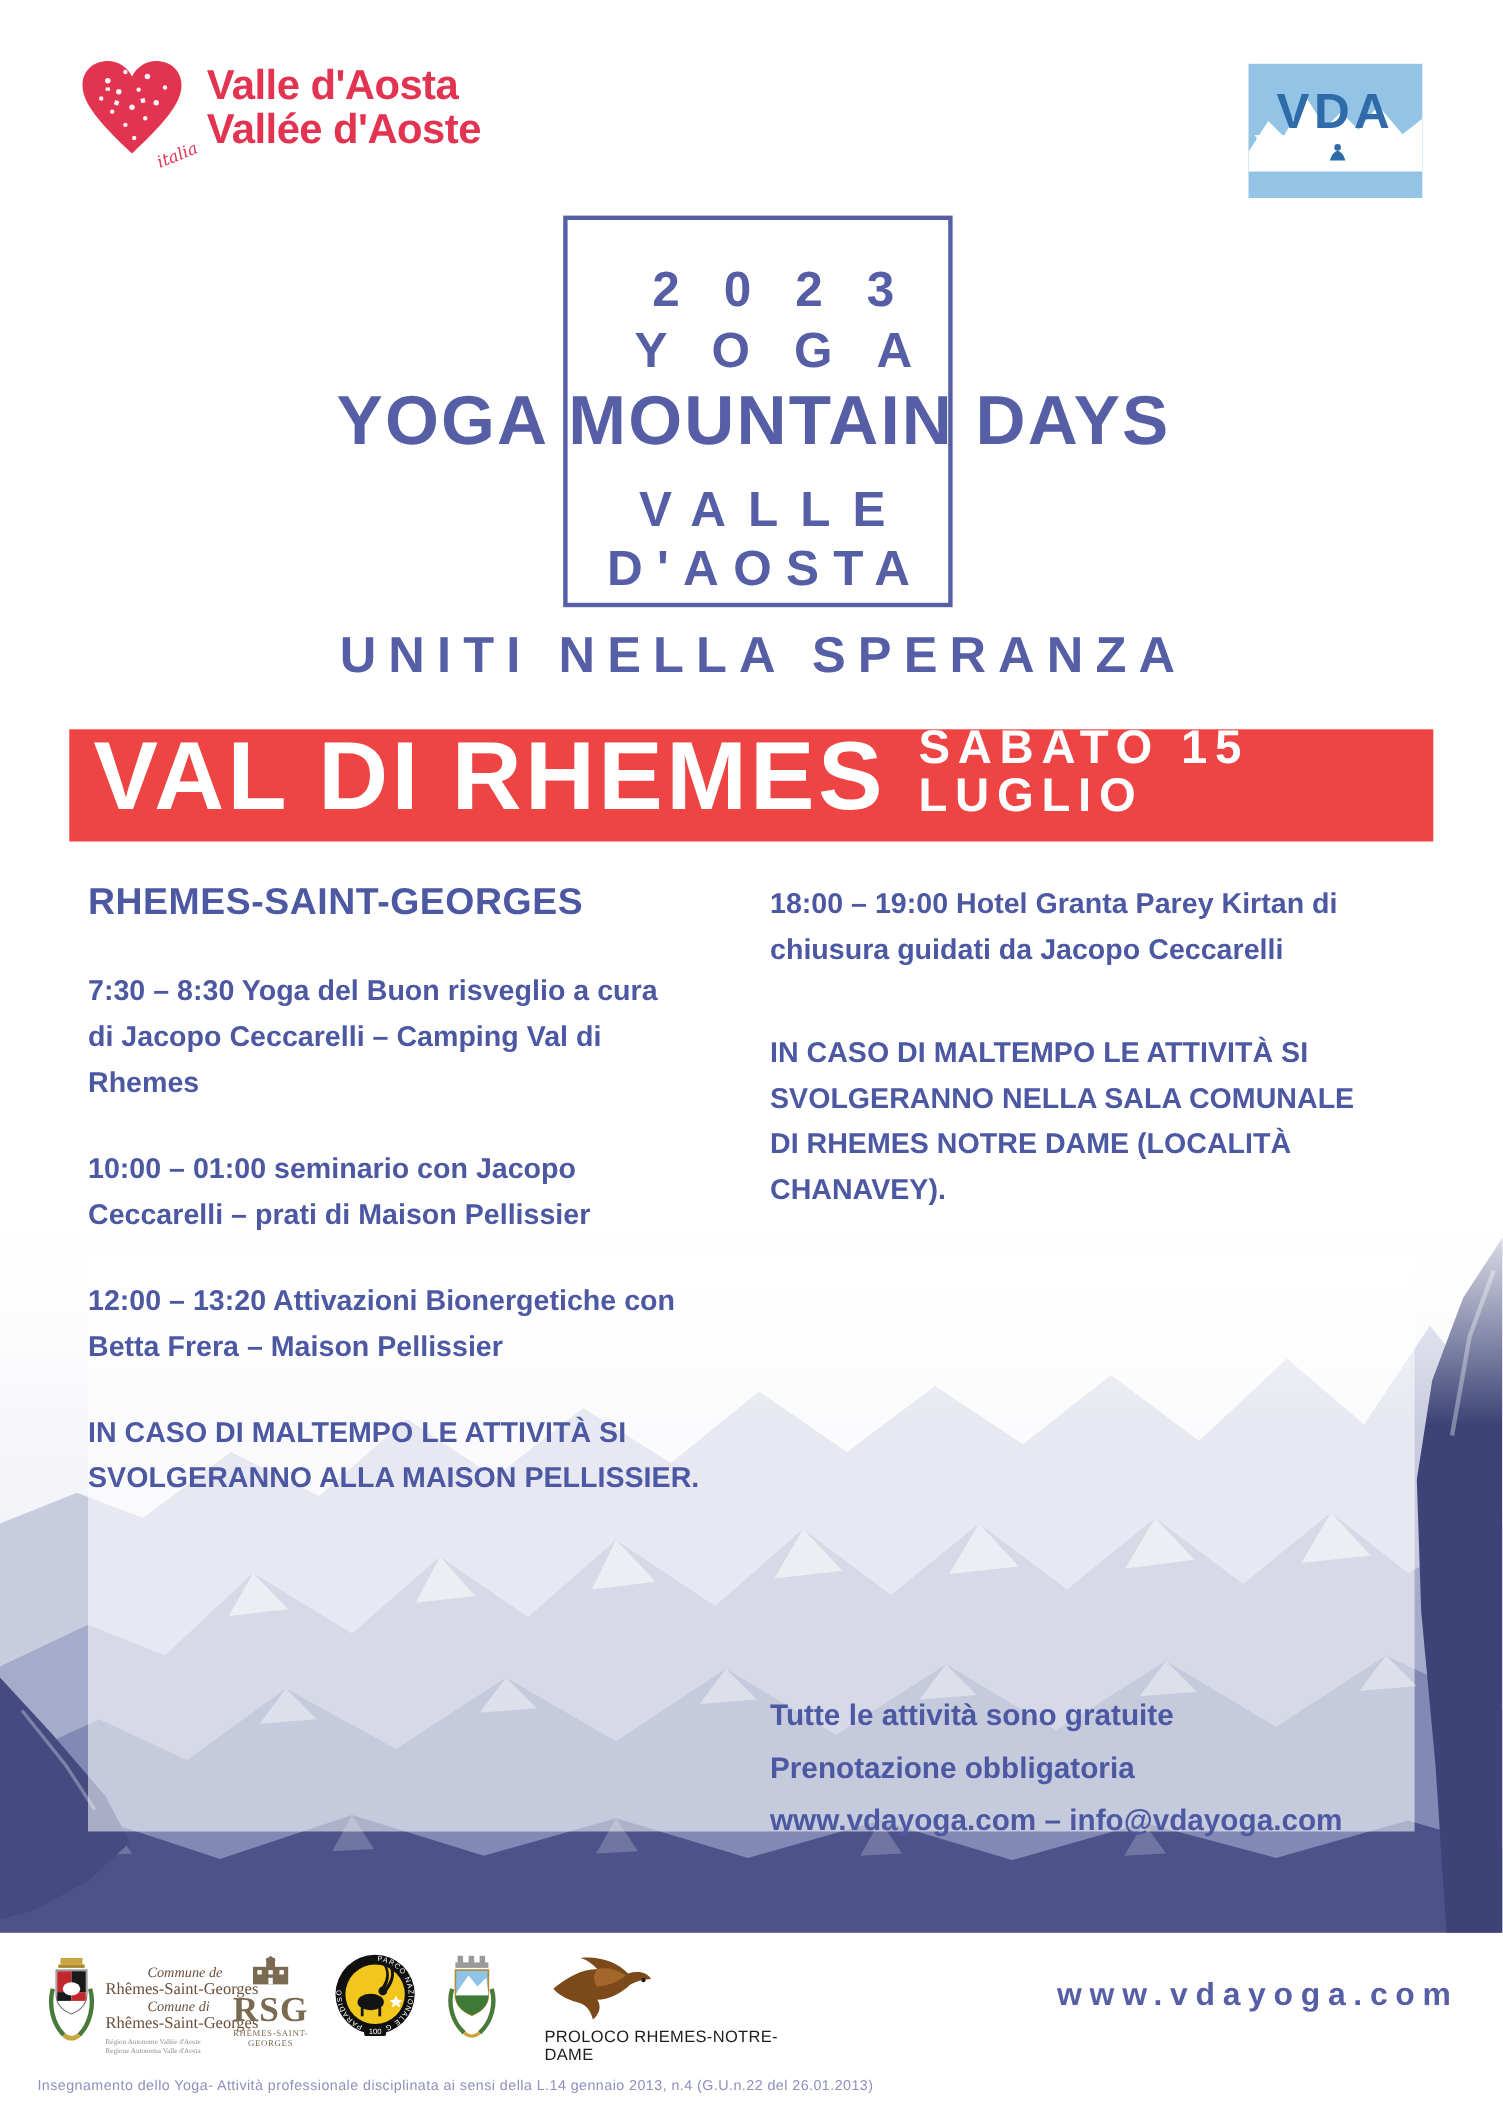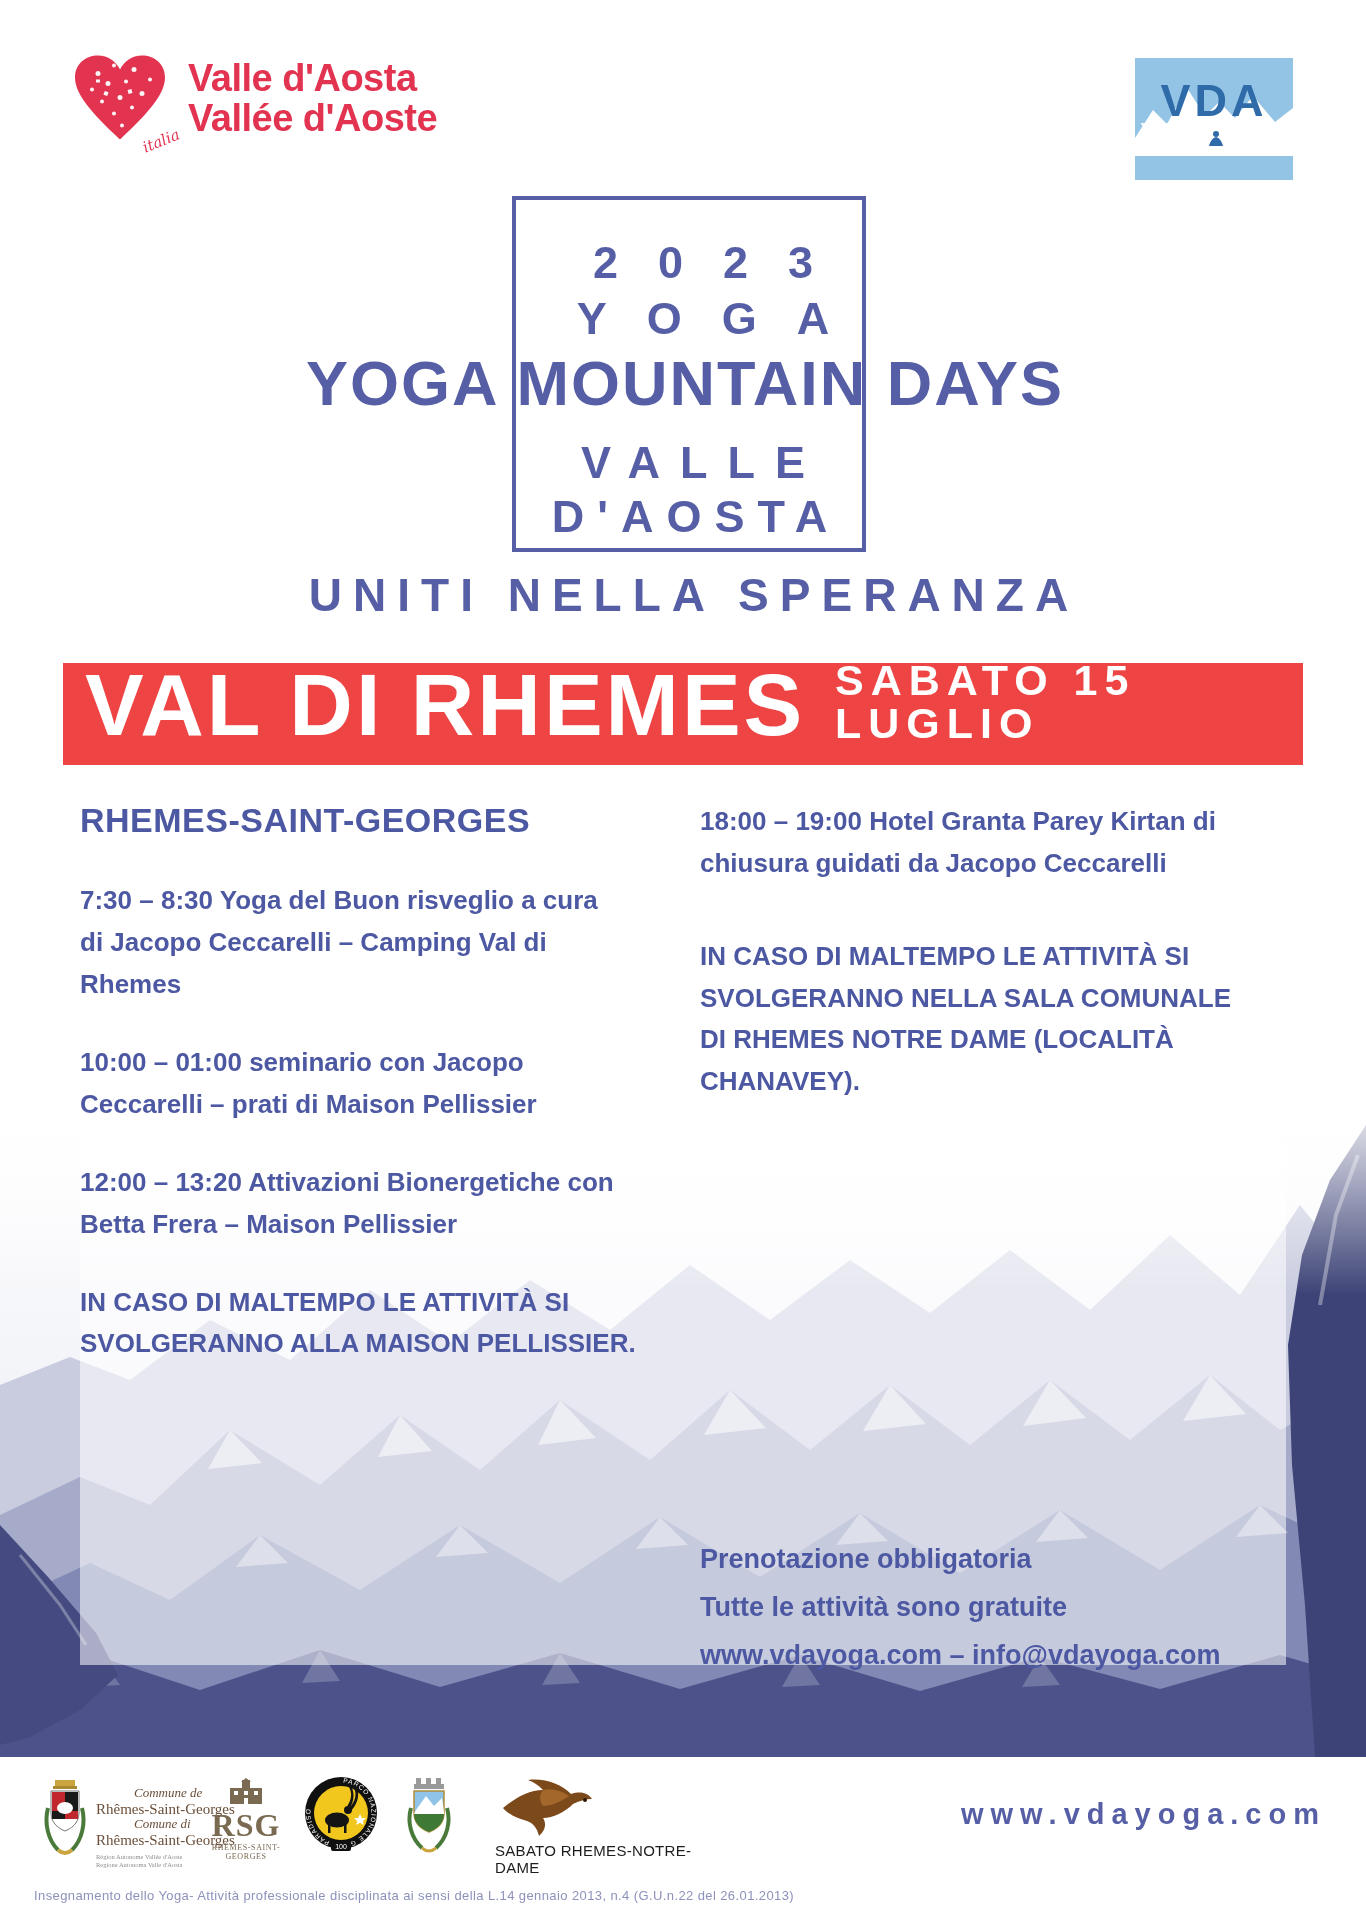--- a/index.html
+++ b/index.html
@@ -198,22 +198,22 @@
   <div class="col col-right">
     <div class="sched-item">18:00 – 19:00 Hotel Granta Parey Kirtan di
 chiusura guidati da Jacopo Ceccarelli</div>
     <div class="note">IN CASO DI MALTEMPO LE ATTIVITÀ SI
 SVOLGERANNO NELLA SALA COMUNALE
 DI RHEMES NOTRE DAME (LOCALITÀ
 CHANAVEY).</div>
   </div>
 
   <div class="info">
+    <div>Tutte le attività sono gratuite</div>
     <div>Prenotazione obbligatoria</div>
-    <div>Tutte le attività sono gratuite</div>
     <div>www.vdayoga.com – info@vdayoga.com</div>
   </div>
 
   <div class="p-commune">
     <svg width="46" height="84" viewBox="0 0 46 84">
       <rect x="13" y="2" width="20" height="6" fill="#caa53f"></rect>
       <rect x="11" y="8" width="24" height="3" fill="#a88830"></rect>
       <path d="M9,13 h28 v22 c0,11 -9,16 -14,18 c-5,-2 -14,-7 -14,-18 Z" fill="#fff" stroke="#777" stroke-width="1"></path>
       <rect x="10" y="14" width="13" height="19" fill="#c0282e"></rect>
       <rect x="23" y="14" width="13" height="19" fill="#1a1a1a"></rect>
@@ -290,19 +290,19 @@
       <path d="M18,72 Q25,78 32,72" stroke="#caa53f" stroke-width="3" fill="none"></path>
     </svg>
   </div>
 
   <div class="p-proloco">
     <svg width="100" height="58" viewBox="0 0 100 58">
       <path fill="#7c4a1a" d="M8,30 C20,20 34,12 48,12 C43,7 39,4 33,2 C50,0 66,6 76,16 C86,13 93,15 97,21 C90,21 84,23 78,26 C70,34 58,40 48,40 C52,46 50,53 44,58 C42,50 38,45 32,43 C24,41 14,37 8,30 Z"></path>
       <path fill="#a3672c" d="M48,12 C56,10 66,12 74,18 C66,24 56,28 48,28 C44,23 44,17 48,12 Z"></path>
       <circle cx="90" cy="22" r="2" fill="#2a1608"></circle>
     </svg>
-    <div class="proloco-caption">SABATO RHEMES-NOTRE-DAME</div>
+    <div class="proloco-caption">PROLOCO RHEMES-NOTRE-DAME</div>
   </div>
 
   <div class="website">www.vdayoga.com</div>
   <div class="footer-legal">Insegnamento dello Yoga- Attività professionale disciplinata ai sensi della L.14 gennaio 2013, n.4 (G.U.n.22 del 26.01.2013)</div>
 
 </div>
 
 </body></html>

